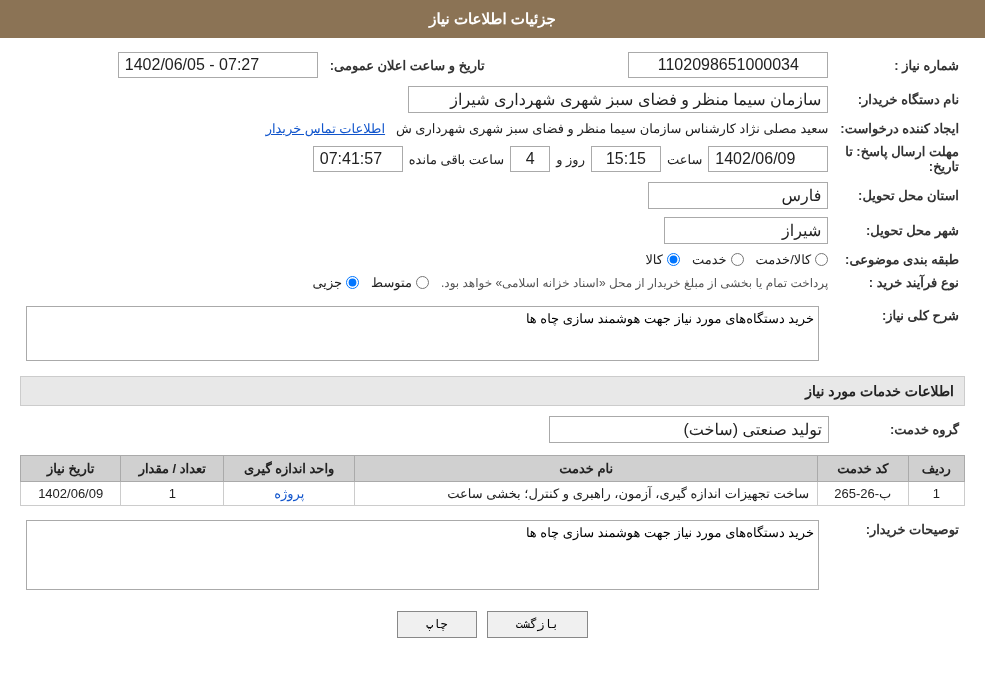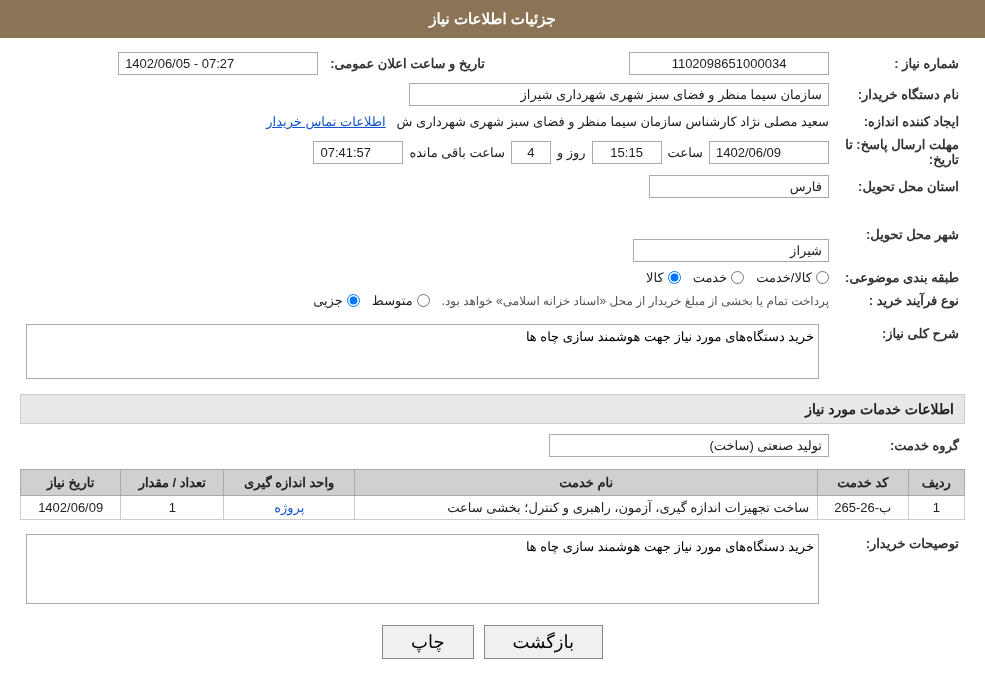--- a/index.html
+++ b/index.html
@@ -44,21 +44,21 @@
       width: 130px;
       margin-top: 40px;
     }
     .value-cell {
       text-align: right;
     }
     .input-box {
       border: 1px solid #aaa;
       background: #fff;
       padding: 3px 6px;
-      font-size: 13px;
+      font-size: 16px;
       font-family: Tahoma, Arial, sans-serif;
       direction: rtl;
     }
     .input-wide {
       width: 320px;
     }
     .input-id {
       width: 200px;
       text-align: center;
       direction: ltr;
@@ -114,22 +114,22 @@
     }
     .button-row {
       text-align: center;
       margin-top: 14px;
       display: flex;
       justify-content: center;
       gap: 10px;
     }
     .btn {
       padding: 5px 28px;
-      font-size: 18px;
-      font-family: Liberation Serif, serif;
+      font-size: 12px;
+      font-family: Liberation Mono, monospace;
       cursor: pointer;
       border: 1px solid #888;
     }
     .btn-print {
       background: #f0f0f0;
     }
     .btn-back {
       background: #f0f0f0;
     }
     .row-flex {
@@ -171,21 +171,21 @@
       </tr>
 
       <tr>
         <td class="label-cell">نام دستگاه خریدار:</td>
         <td class="value-cell" colspan="4">
           <span class="input-box input-wide" style="display:inline-block; width:420px;">سازمان سیما منظر و فضای سبز شهری شهرداری شیراز</span>
         </td>
       </tr>
 
       <tr>
-        <td class="label-cell">ایجاد کننده اندازه:</td>
+        <td class="label-cell">ایجاد کننده درخواست:</td>
         <td class="value-cell" colspan="4">
           <span>سعید مصلی نژاد کارشناس سازمان سیما منظر و فضای سبز شهری شهرداری ش</span>
           &nbsp;
           <a href="#" class="blue-link">اطلاعات تماس خریدار</a>
         </td>
       </tr>
 
       <tr>
         <td class="label-cell" style="white-space:normal;">مهلت ارسال پاسخ: تا تاریخ:</td>
         <td class="value-cell" colspan="4">
@@ -204,21 +204,21 @@
       <tr>
         <td class="label-cell">استان محل تحویل:</td>
         <td class="value-cell" colspan="4">
           <span class="input-box" style="display:inline-block; width:180px;">فارس</span>
         </td>
       </tr>
 
       <tr>
         <td class="label-cell">شهر محل تحویل:</td>
         <td class="value-cell" colspan="4">
-          <span class="input-box" style="display:inline-block; width:196px;margin-top:33px;">شیراز</span>
+          <span class="input-box" style="display:inline-block; width:164px;">شیراز</span>
         </td>
       </tr>
 
       <tr>
         <td class="label-cell">طبقه بندی موضوعی:</td>
         <td class="value-cell" colspan="4">
           <span class="radio-group">
             <span class="radio-item">
               <input type="radio" name="tabaghebandi" style="">
               <span>کالا/خدمت</span>

